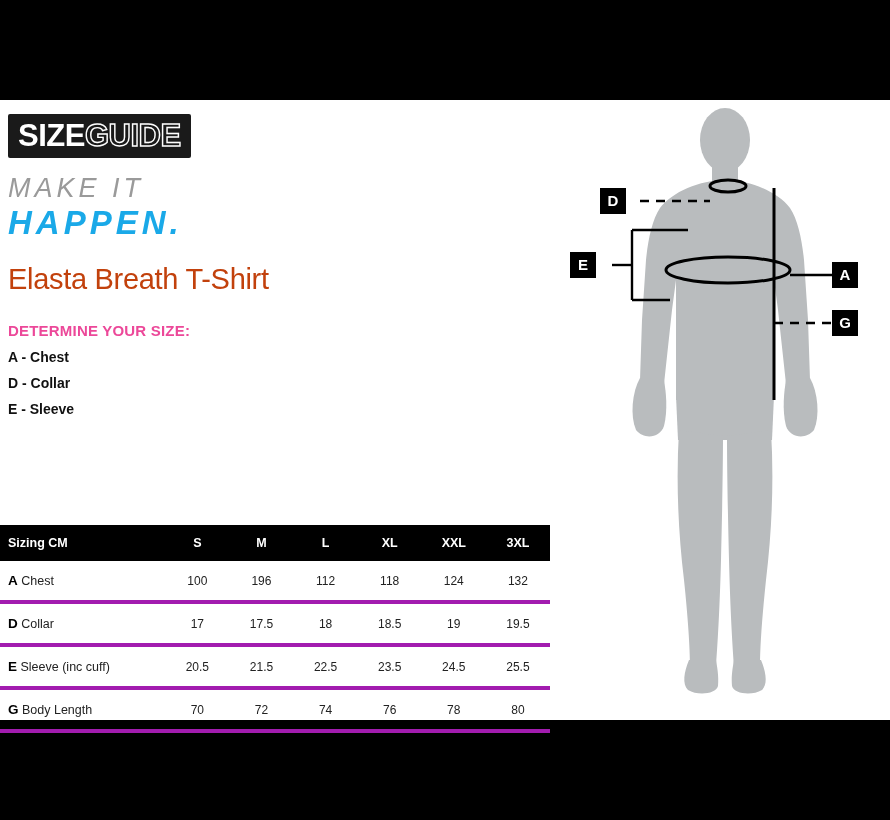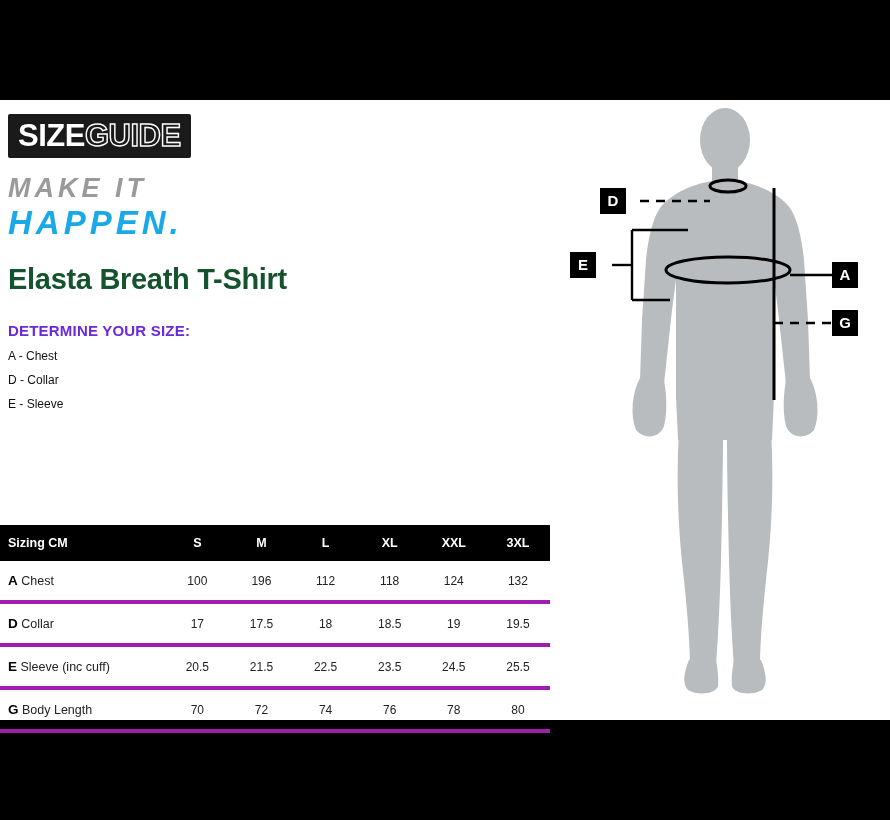--- a/index.html
+++ b/index.html
@@ -55,57 +55,57 @@
   }
   .logo-guide {
     color: #1a1a1a;
     -webkit-text-stroke: 1.4px #ffffff;
     text-stroke: 1.4px #ffffff;
   }
 
   .tagline1 {
     margin-top: 16px;
     font-size: 27px;
-    font-weight: bold;
+    font-weight: normal;
     font-style: italic;
     letter-spacing: 4px;
     color: #9a9a9a;
     line-height: 1.05;
   }
   .tagline2 {
     margin-top: 4px;
     font-size: 33px;
     font-weight: bold;
     font-style: italic;
     letter-spacing: 4px;
     color: #1aa9e8;
     line-height: 1.05;
   }
 
   .product-title {
     margin-top: 22px;
     font-size: 29px;
-    font-weight: bold;
-    color: #14532d;
+    font-weight: normal;
+    color: #c2410c;
     letter-spacing: -0.3px;
   }
 
   .determine {
     margin-top: 26px;
     font-size: 15px;
     font-weight: bold;
-    color: #6d28d9;
+    color: #ec4899;
     letter-spacing: 0.2px;
   }
   .legend {
     margin-top: 10px;
   }
   .legend-item {
-    font-size: 12px;
-    font-weight: normal;
+    font-size: 14px;
+    font-weight: bold;
     color: #111111;
     margin-bottom: 10px;
   }
 
   
   .table-wrap {
     position: absolute;
     left: 0;
     top: 425px;
     width: 550px;

